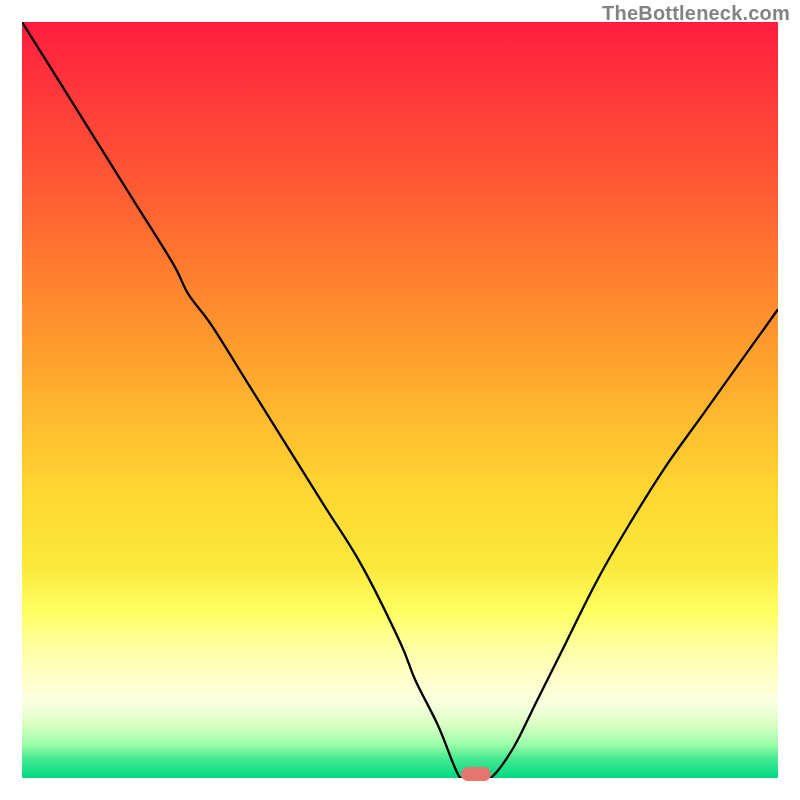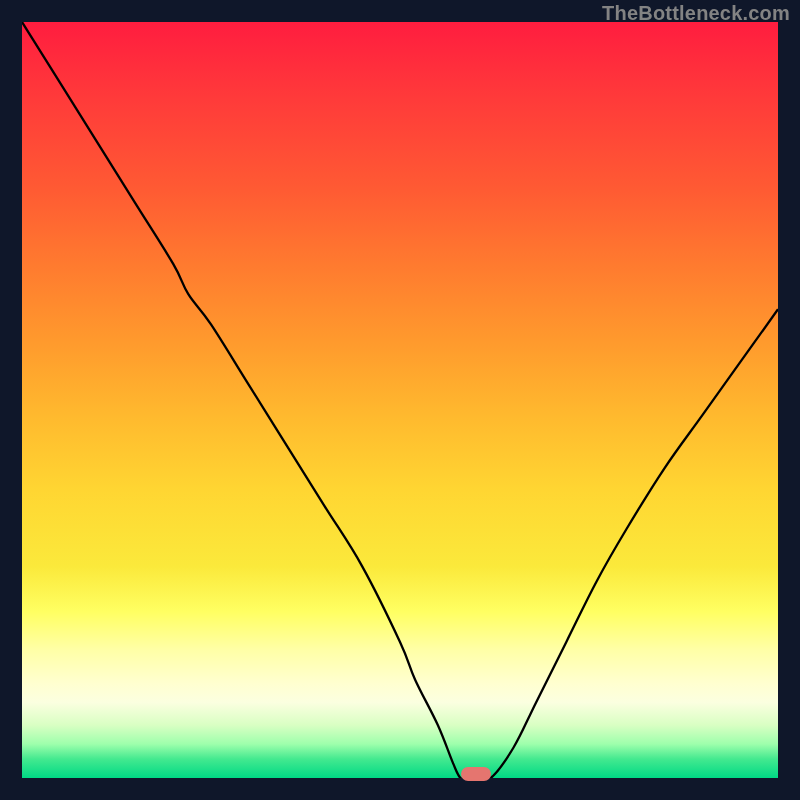--- a/index.html
+++ b/index.html
@@ -7,21 +7,21 @@
     padding: 0;
     width: 800px;
     height: 800px;
     background: #000;
     overflow: hidden;
   }
   .frame {
     position: relative;
     width: 800px;
     height: 800px;
-    background: #0f172a;
+    background: #ffffff;
   }
   .plot-area {
     position: absolute;
     left: 22px;
     top: 22px;
     width: 756px;
     height: 756px;
     background: linear-gradient(
       to bottom,
       #ff1d3f 0%,

